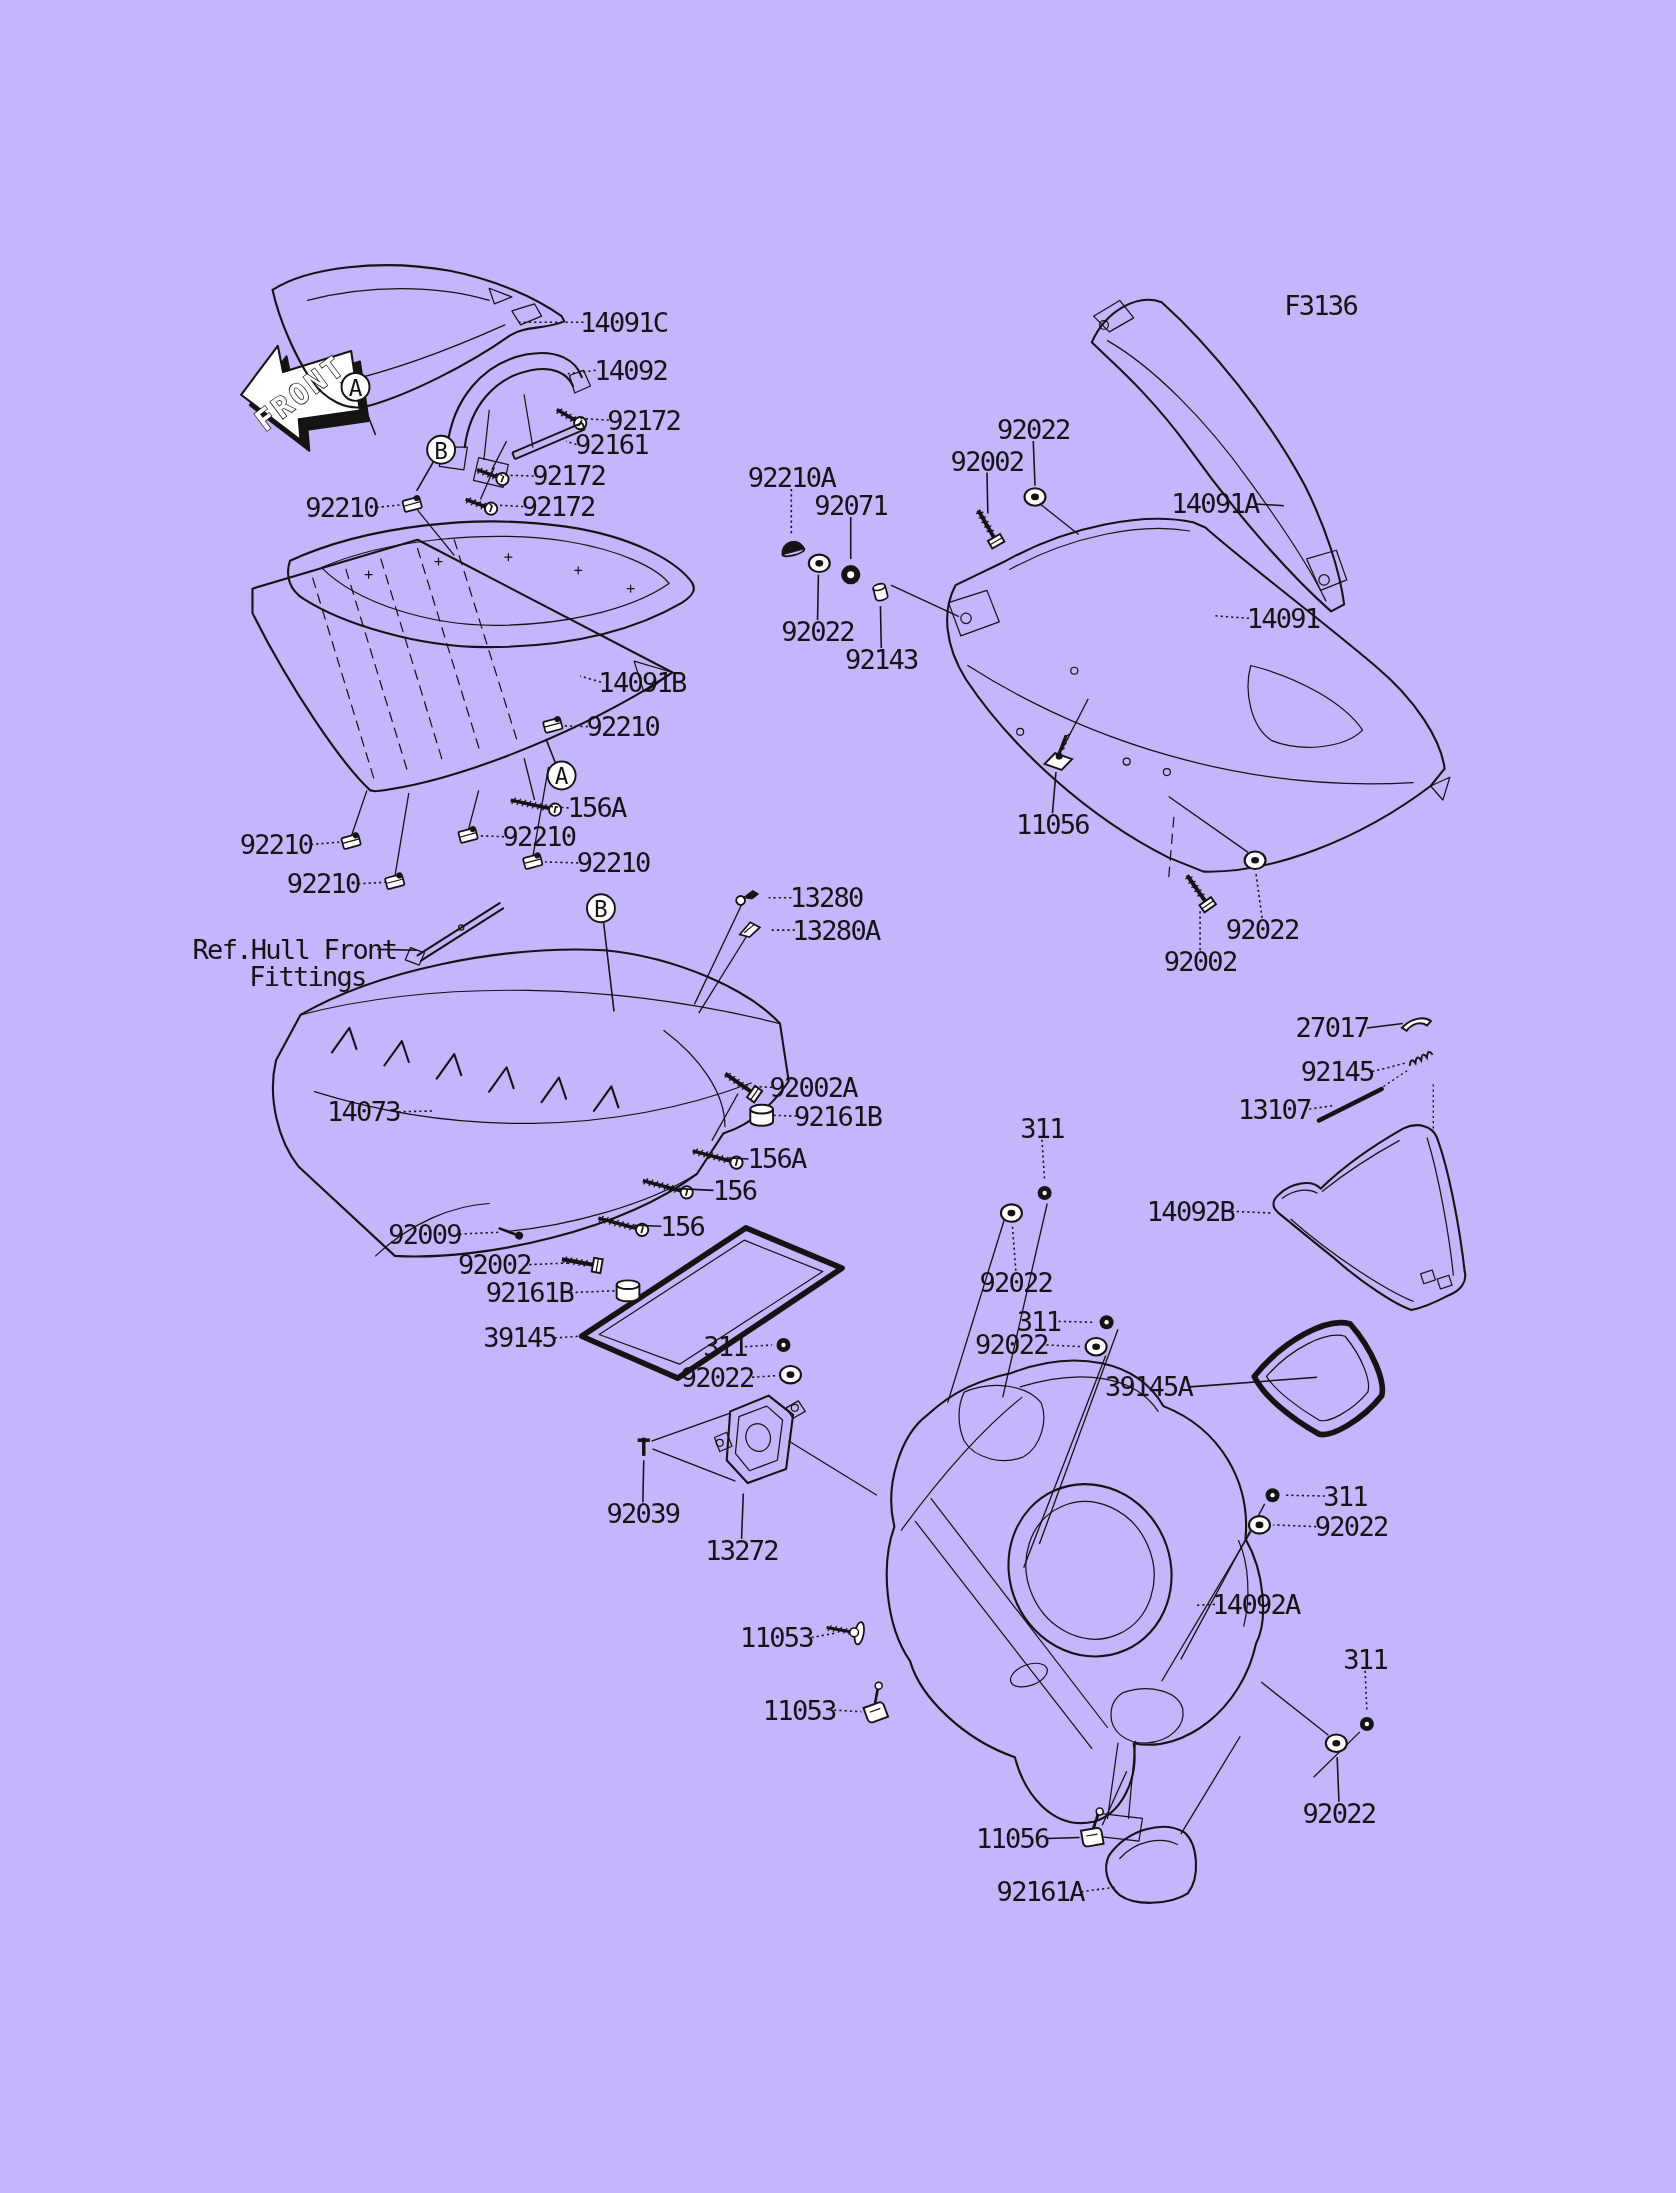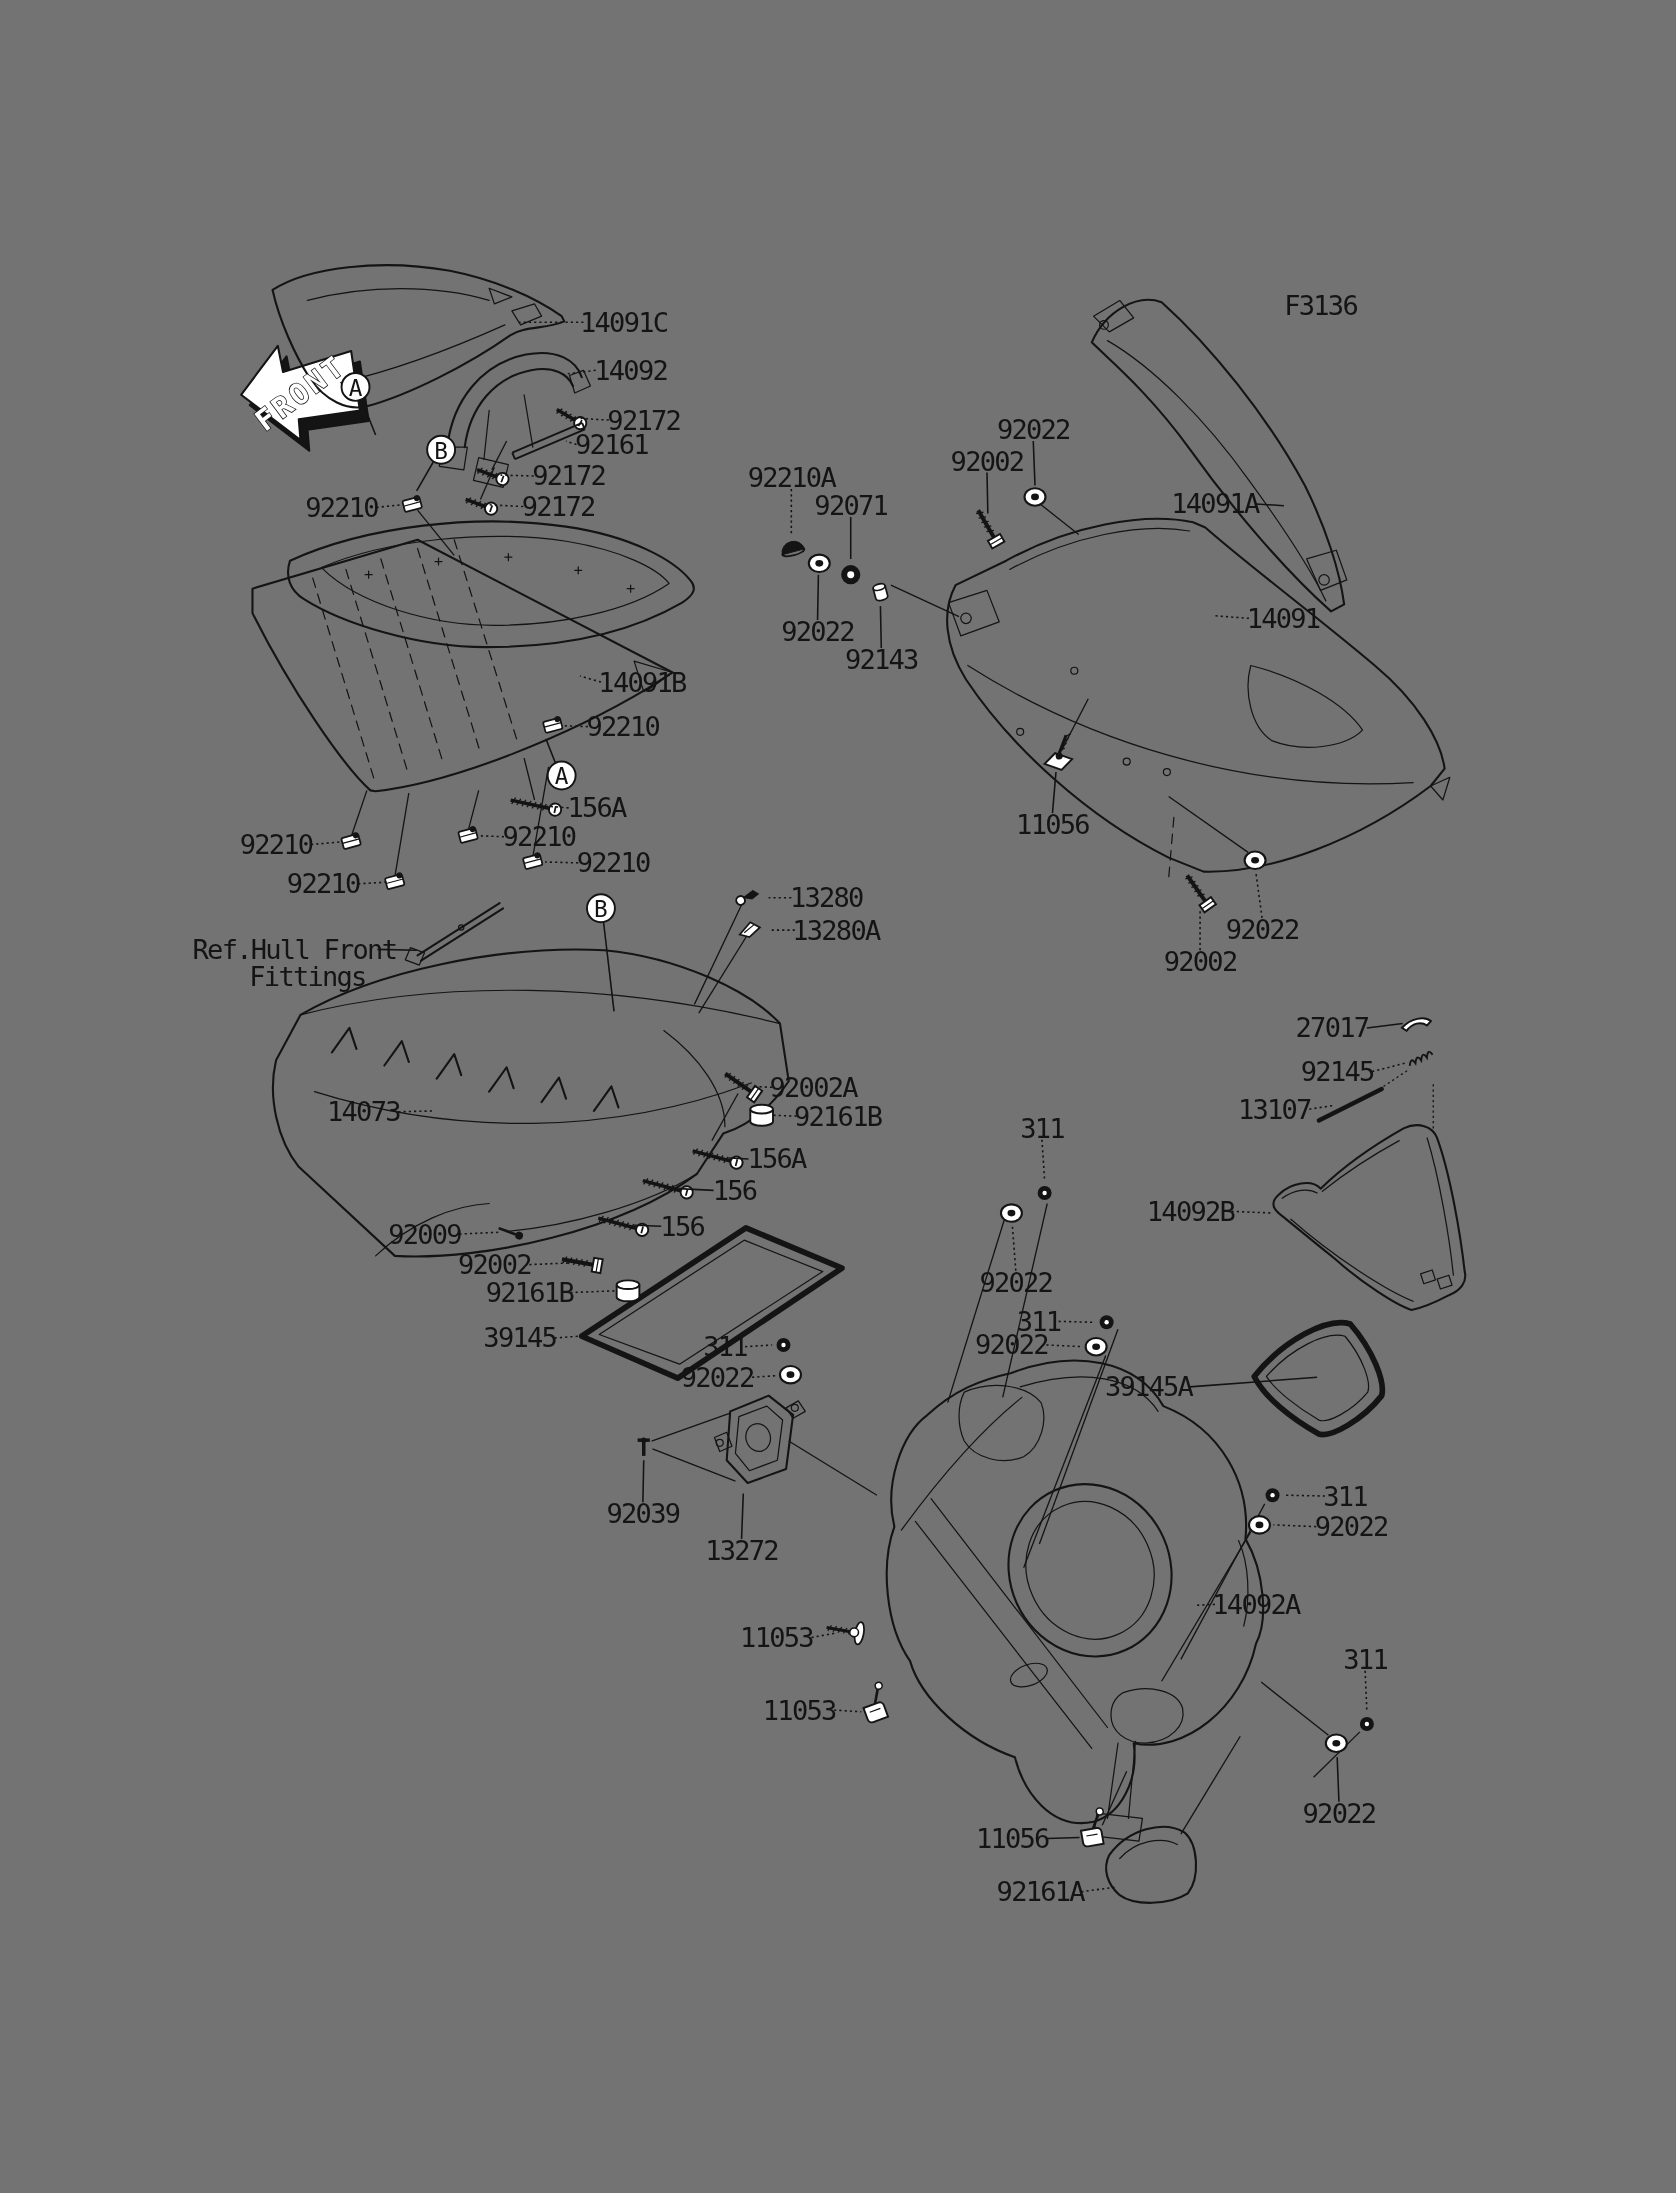--- a/index.html
+++ b/index.html
@@ -1,16 +1,16 @@
 <!DOCTYPE html>
 <html style="font-size:14px"><head>
 <meta charset="utf-8">
 <style>
   html,body{margin:0;padding:0;background:#ffffff;}
-  .stage{position:relative;width:1677px;height:2193px;background:#737373;overflow:hidden;}
+  .stage{position:relative;width:1677px;height:2193px;background:#c4b5fd;overflow:hidden;}
   svg{display:block;width:1677px;height:2193px;}
   svg text.lbl{
     font-family:"DejaVu Sans Mono","Liberation Mono",monospace;
     font-size:31px;letter-spacing:-2px;fill:#141414;
     text-anchor:middle;dominant-baseline:central;
   }
   svg text.view-letter{
     font-family:"DejaVu Sans Mono","Liberation Mono",monospace;
     font-size:26px;fill:#141414;text-anchor:middle;dominant-baseline:central;
   }

